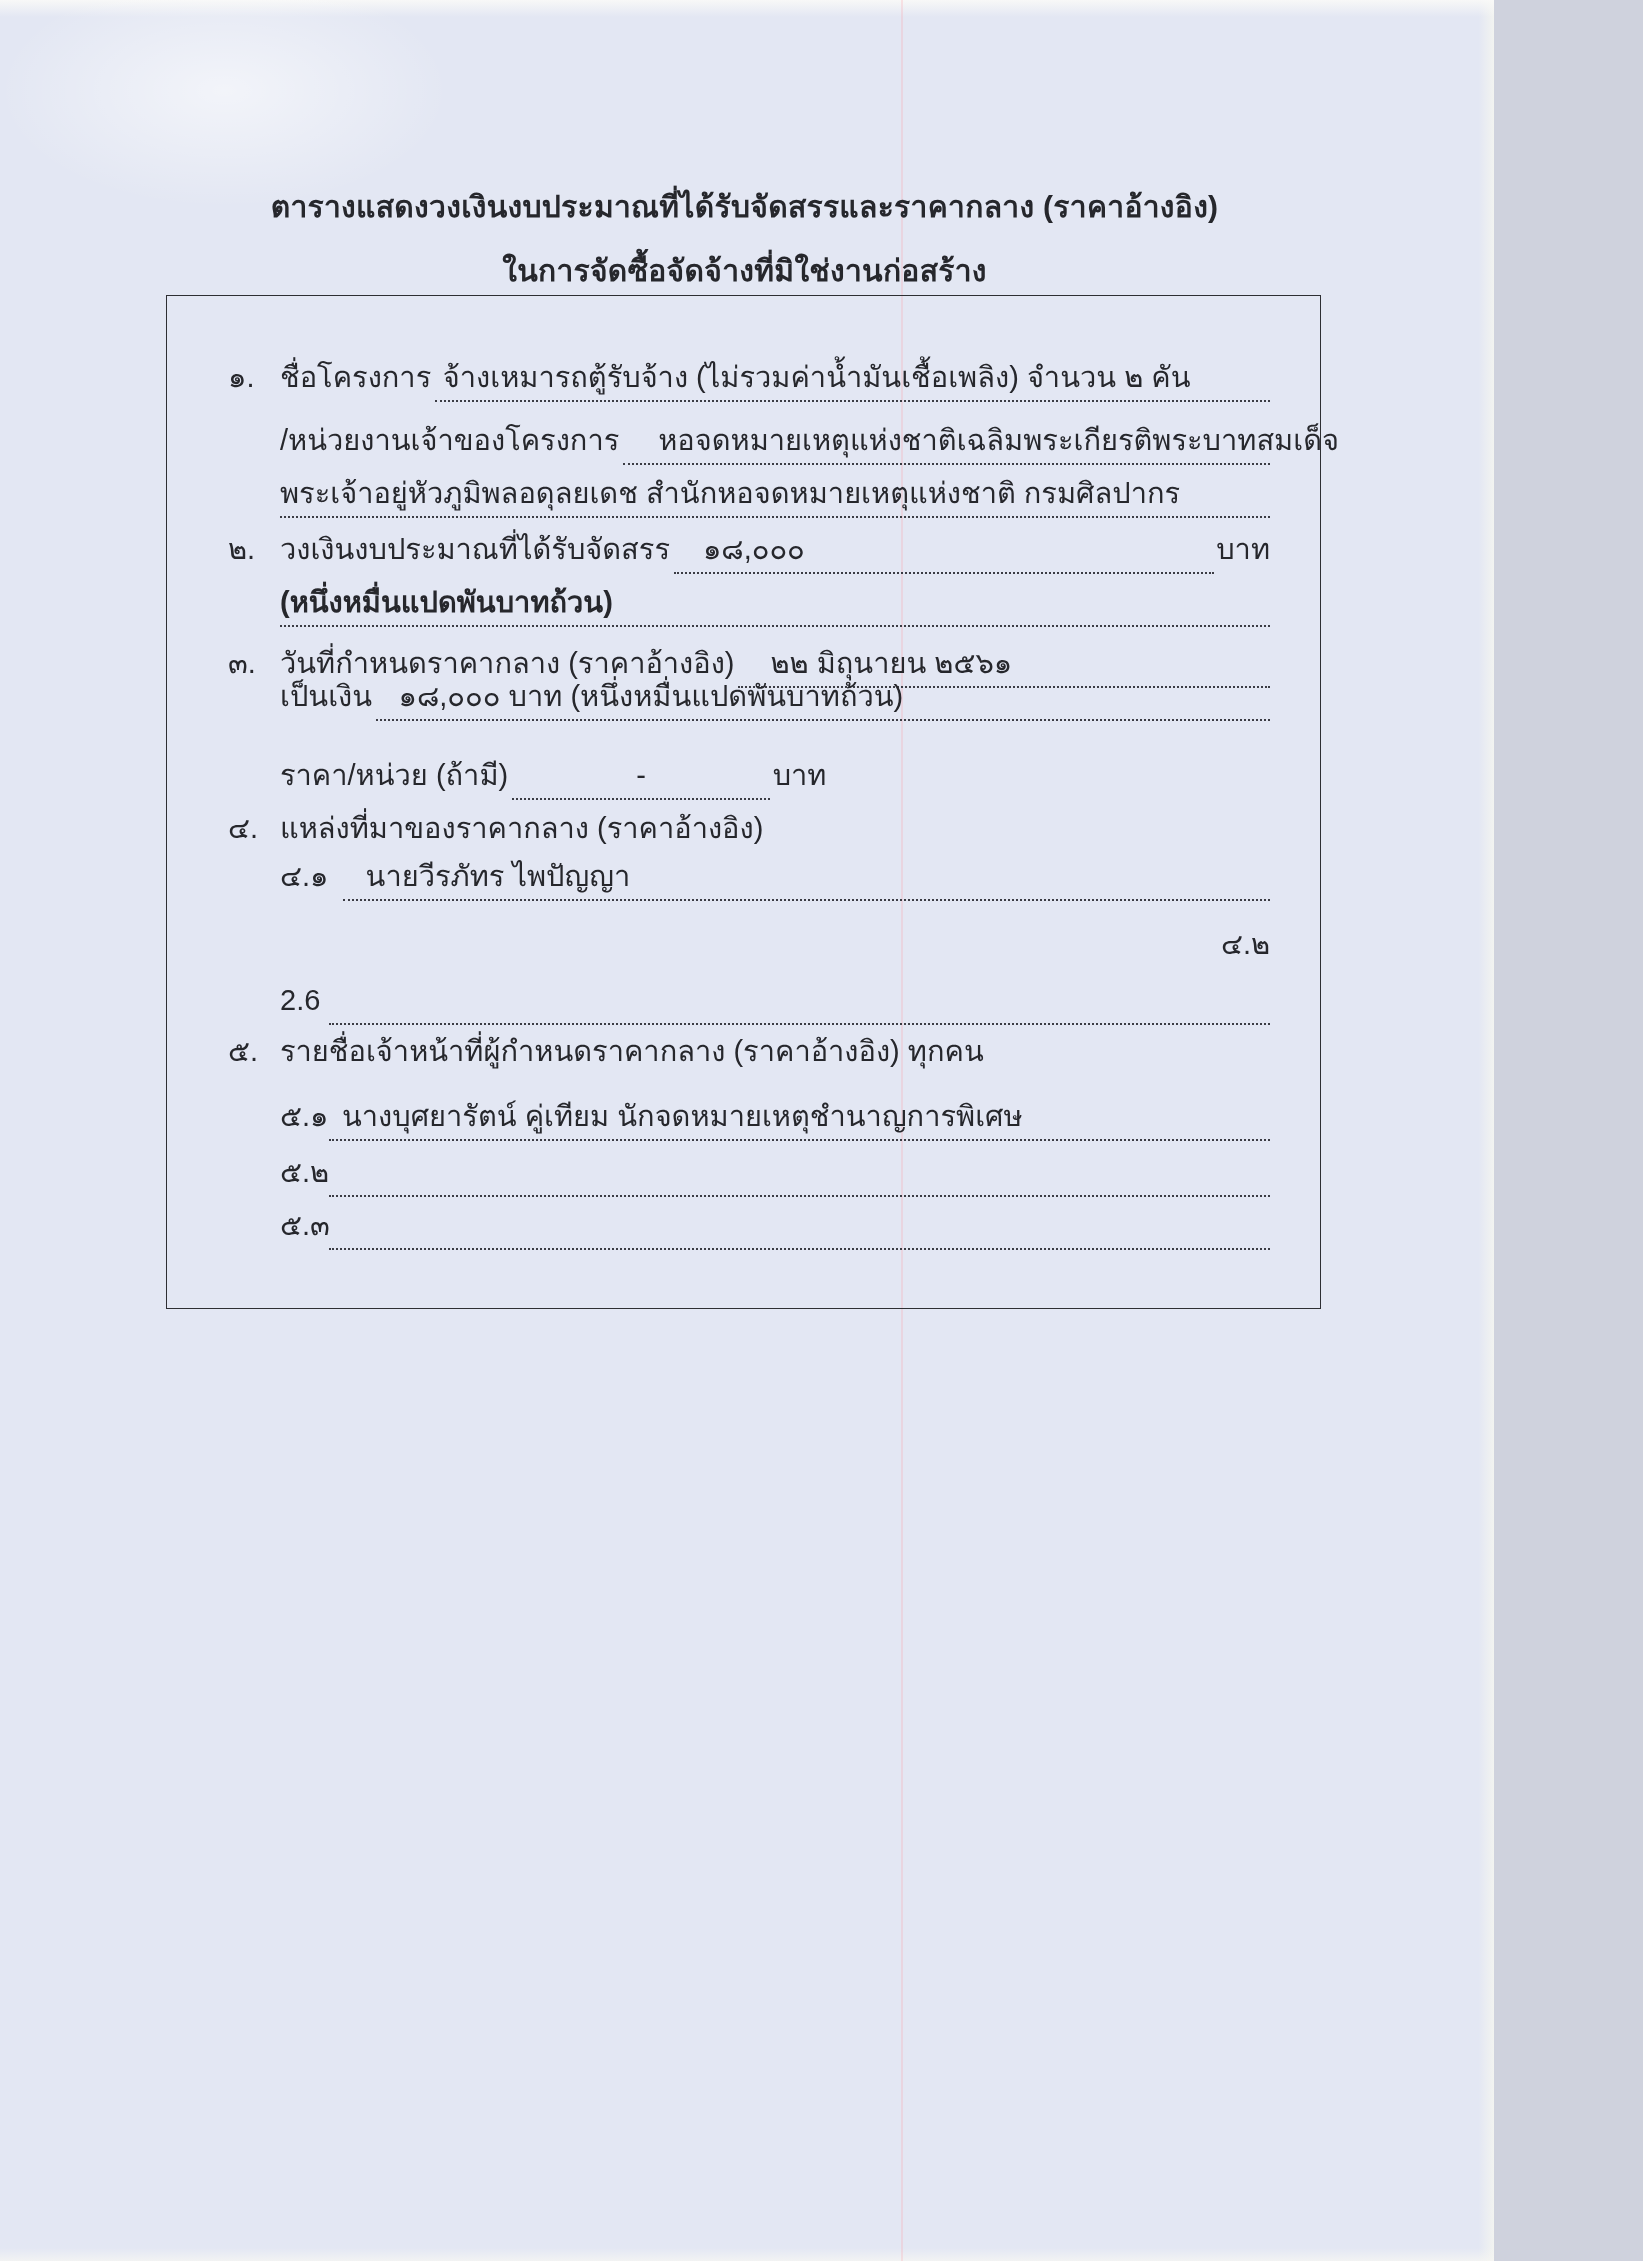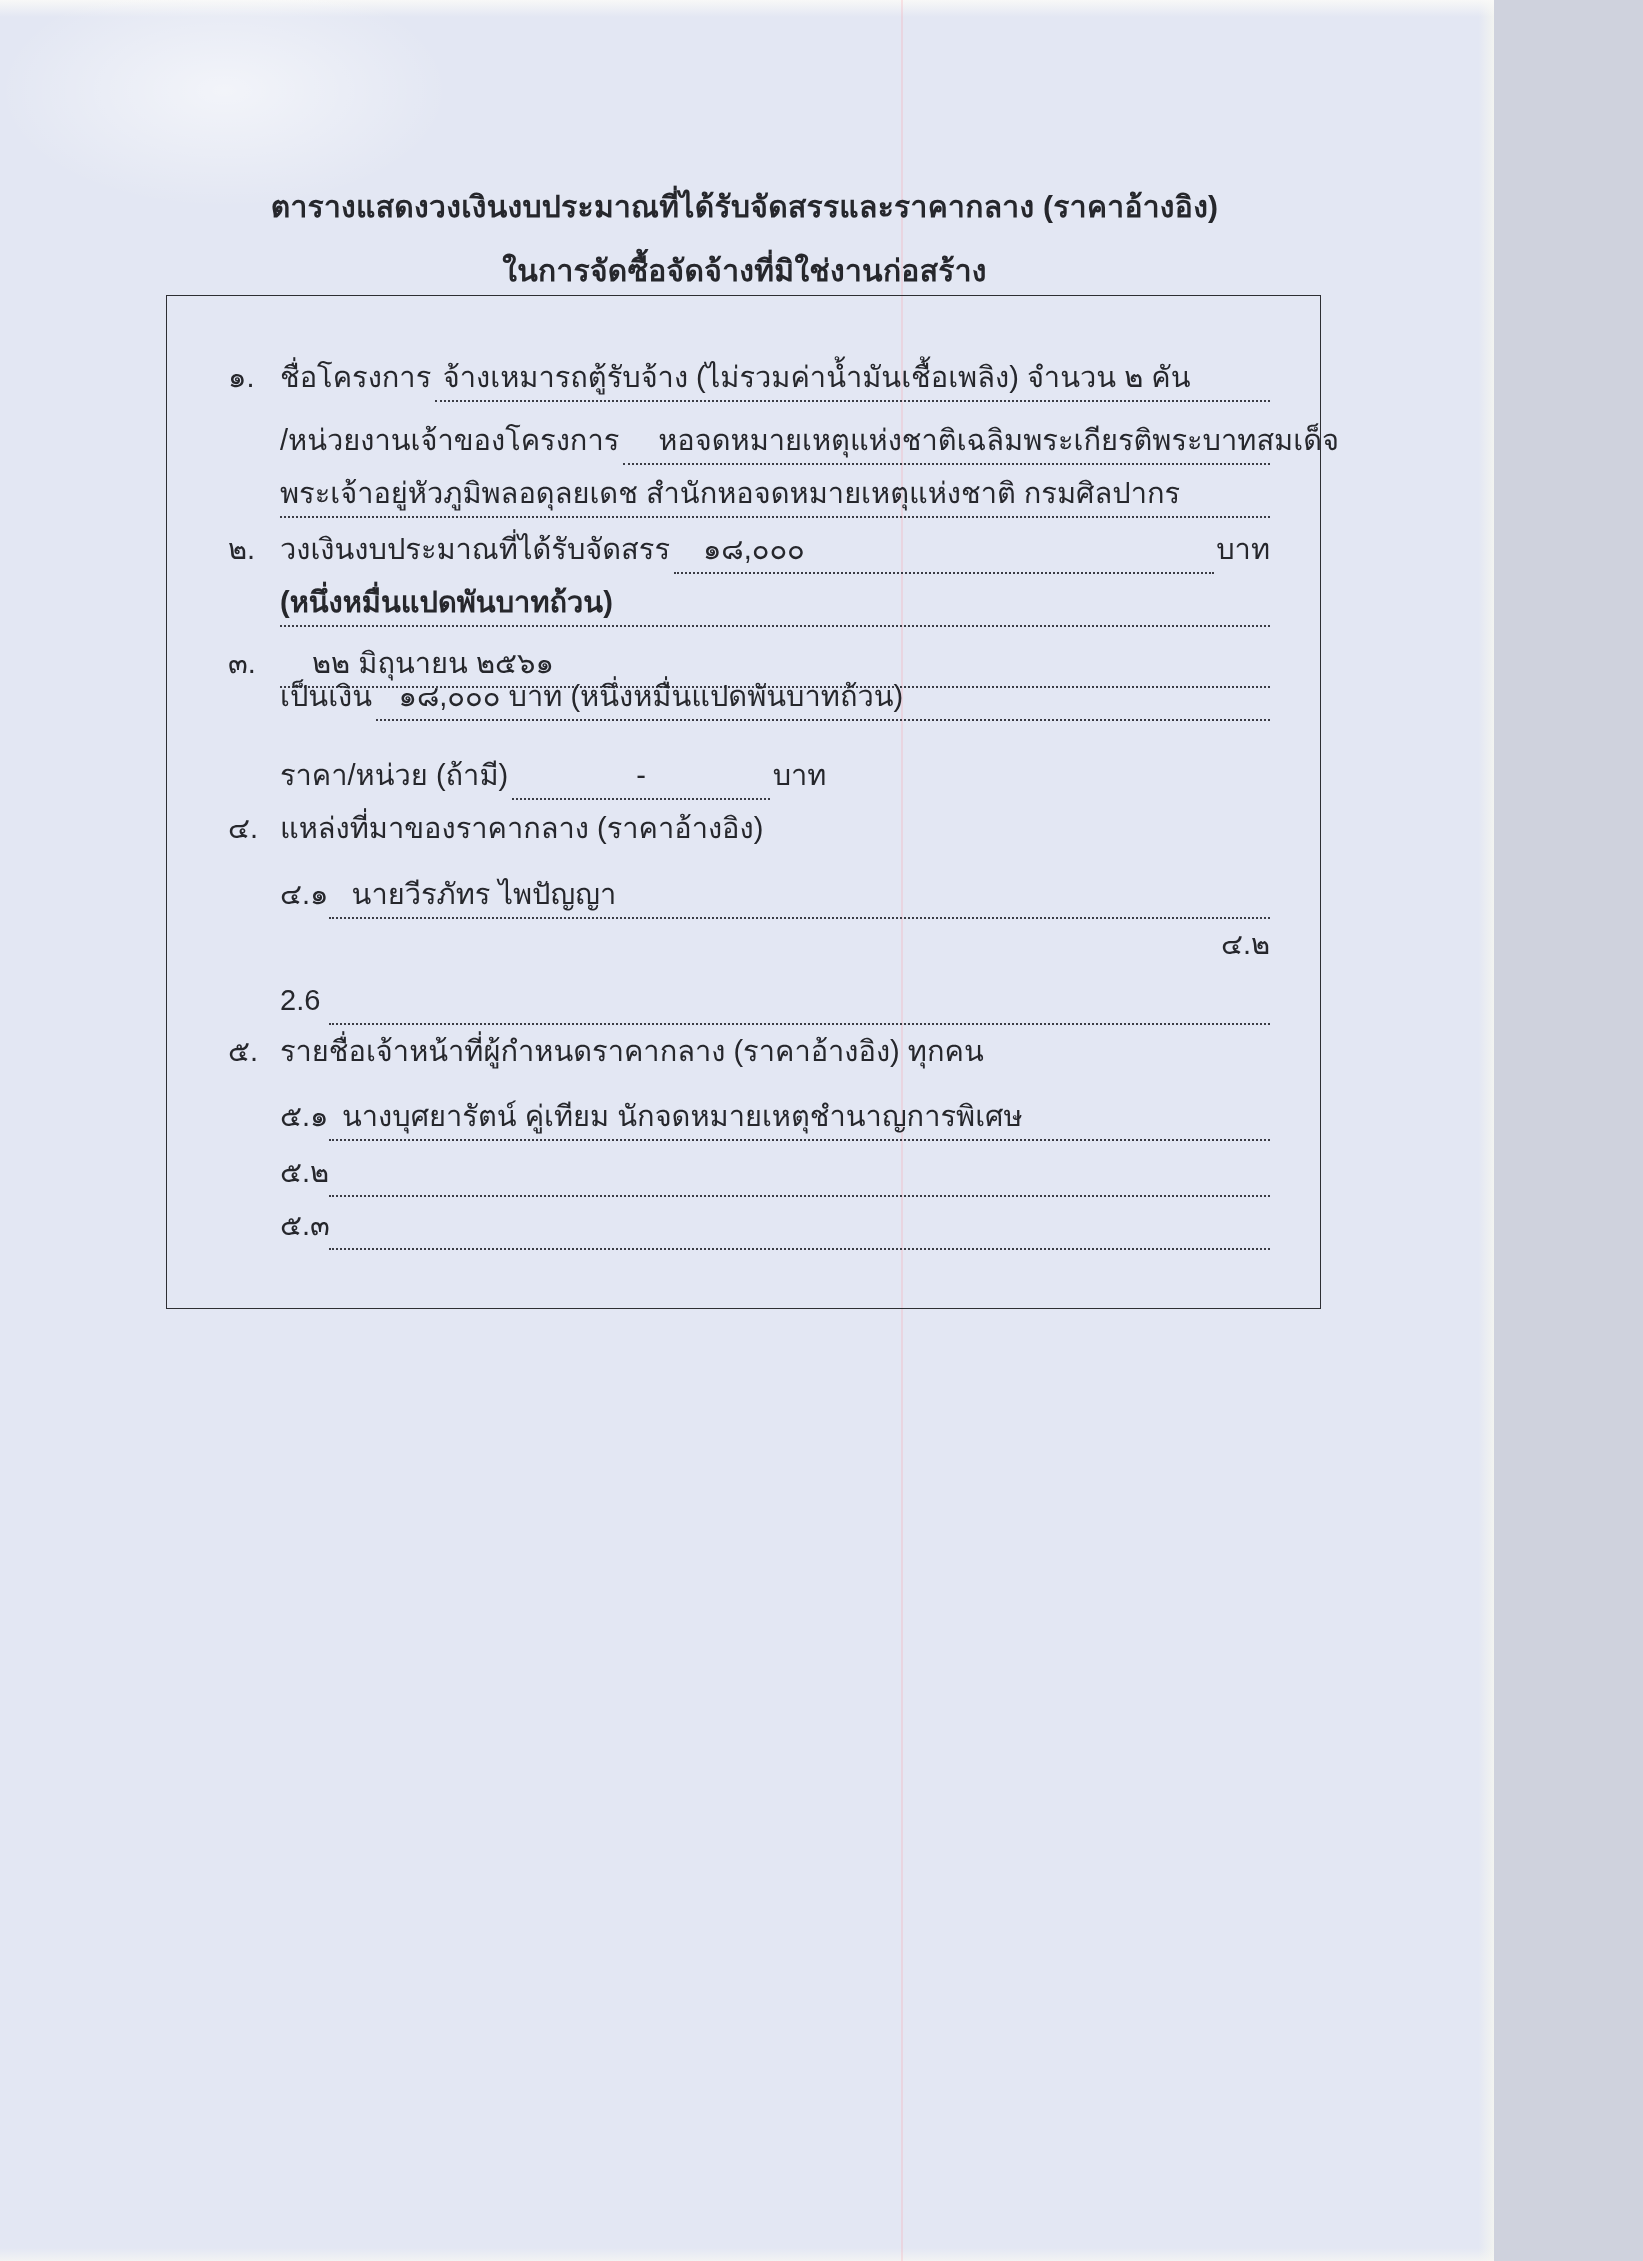--- a/index.html
+++ b/index.html
@@ -62,21 +62,21 @@
   
   .r1 {top:61px;}
   .r2 {top:124px;}
   .r3 {top:177px;}
   .r4 {top:233px;}
   .r5 {top:286px;font-weight:bold;}
   .r6 {top:347px;}
   .r7 {top:380px;}
   .r8 {top:459px;}
   .r9 {top:512px;}
-  .r10{top:578px;}
+  .r10{top:560px;gap:14px;}
   .r11{top:630px;flex-direction:column;}
   .r12{top:684px;}
   .r13{top:735px;}
   .r14{top:800px;}
   .r15{top:856px;}
   .r16{top:909px;}
   .pad12{padding-left:7.7px;}
   .pad20{padding-left:13px;}
   .pad35{padding-left:22.6px;}
   .pad45{padding-left:29px;}
@@ -117,20 +117,21 @@
       <span class="fill"><span class="val pad45">๑๘,๐๐๐</span></span>
       <span class="unit">บาท</span>
     </div>
 
     <div class="line r5 noindent">
       <span class="fill"><span class="val">(หนึ่งหมื่นแปดพันบาทถ้วน)</span></span>
     </div>
 
     <div class="line r6">
       <span class="num">๓.</span>
+      <span class="label">วันที่กำหนดราคากลาง (ราคาอ้างอิง)</span>
       <span class="fill"><span class="val pad50">๒๒ มิถุนายน ๒๕๖๑</span></span>
     </div>
 
     <div class="line r7 noindent">
       <span class="label">เป็นเงิน</span>
       <span class="fill"><span class="val pad35">๑๘,๐๐๐  บาท (หนึ่งหมื่นแปดพันบาทถ้วน)</span></span>
     </div>
 
     <div class="line r8 noindent">
       <span class="label">ราคา/หน่วย (ถ้ามี)</span>

